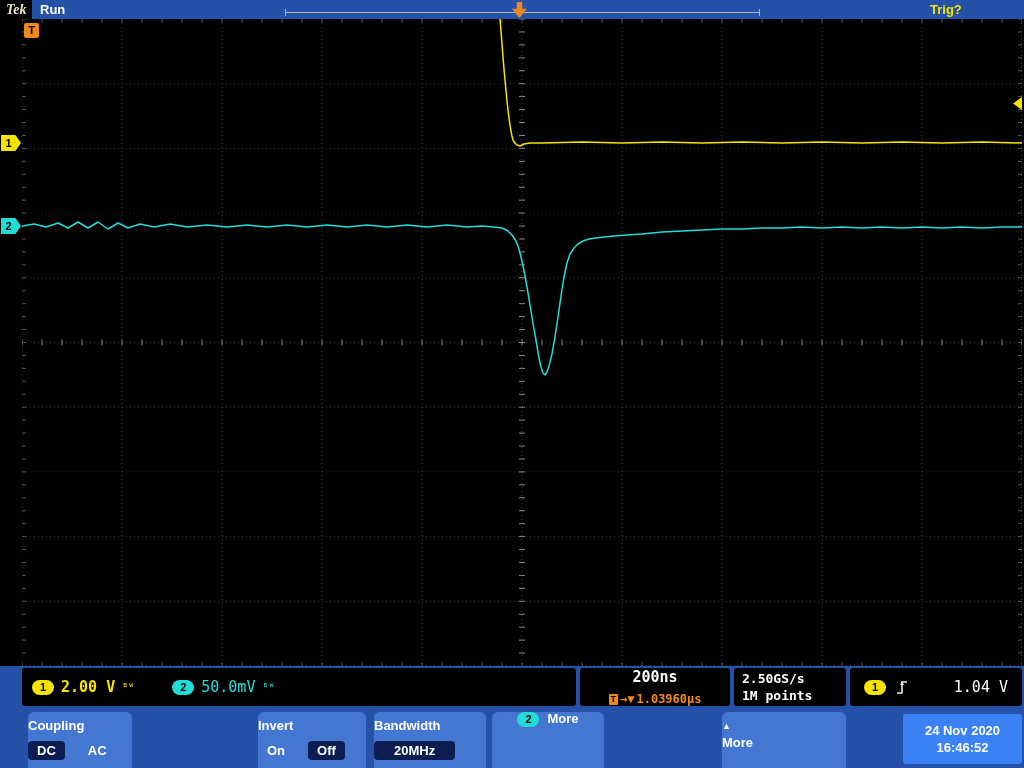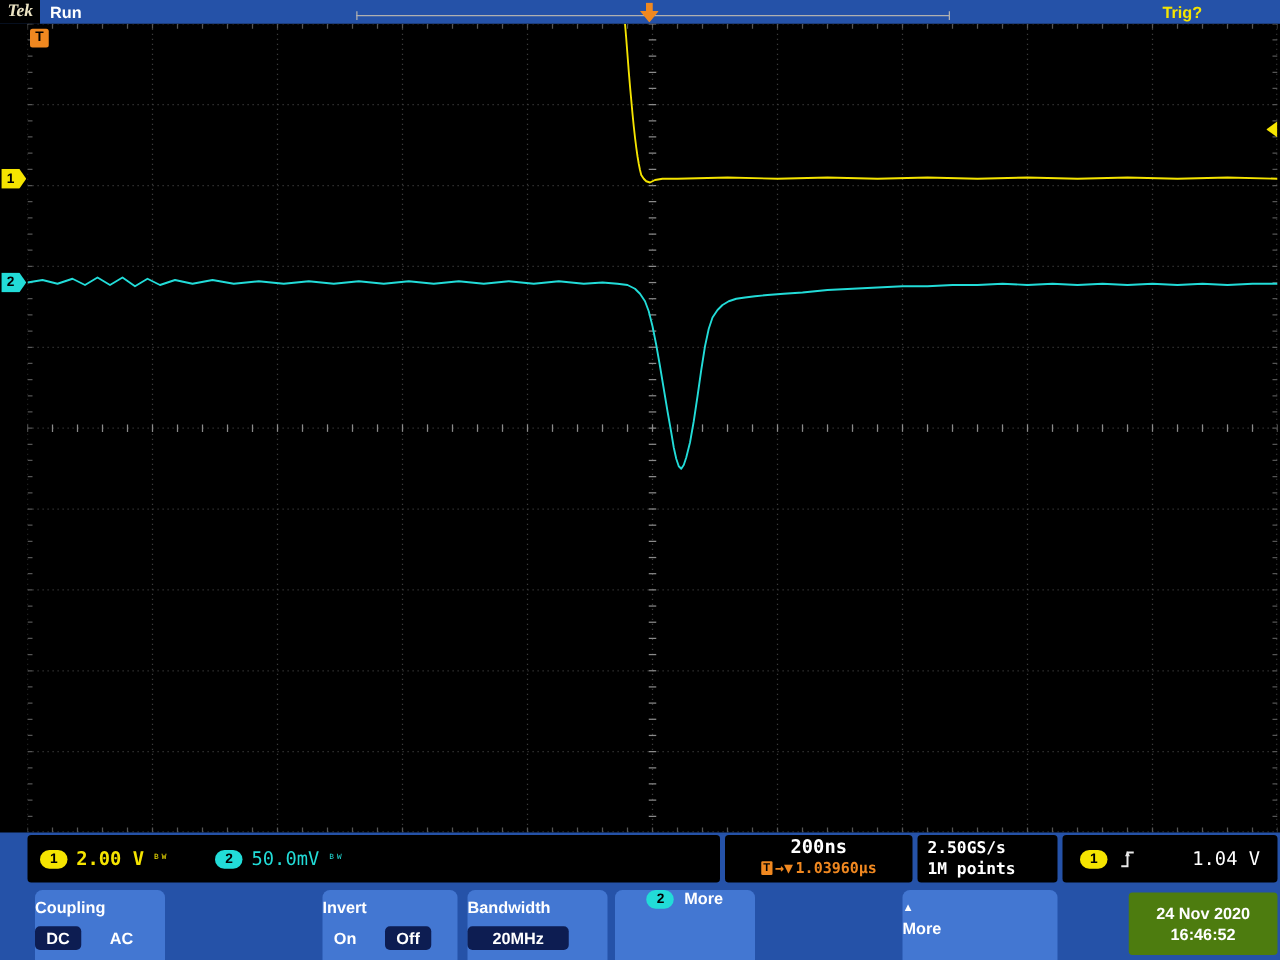--- a/index.html
+++ b/index.html
@@ -26,21 +26,21 @@
             clip-path:polygon(0 0,72% 0,100% 50%,72% 100%,0 100%);padding-right:5px}
   .flag-trig{left:24px;top:23px;width:15px;height:15px;background:#f08820;border-radius:2px;
              font:bold 11px/15px "Liberation Sans",sans-serif}
   .trig-level-arrow{position:absolute;left:1013px;top:97px;width:9px;height:13px;background:#f5e400;
                     clip-path:polygon(100% 0,0 50%,100% 100%)}
   
   .readout-bar{position:absolute;left:0;top:666px;width:1024px;height:42px;background:#2552a8}
   .rbox{position:absolute;top:2px;height:38px;background:#000;border-radius:3px;display:flex;
         align-items:center;color:#fff;font-family:"DejaVu Sans Mono",monospace}
   .rbox-scales{left:22px;width:554px;padding-left:10px;gap:7px}
-  .rbox-time{left:580px;width:150px;flex-direction:column;justify-content:flex-start;gap:1px}
+  .rbox-time{left:580px;width:150px;flex-direction:column;justify-content:space-between;gap:1px}
   .rbox-rate{left:734px;width:112px;flex-direction:column;align-items:flex-start;justify-content:center;
              padding-left:8px;gap:2px;font-size:13px;font-weight:bold}
   .rbox-trig{left:850px;width:172px;padding:0 14px;gap:10px}
   .badge{display:inline-block;min-width:22px;height:15px;border-radius:8px;color:#000;
          font:bold 11px/15px "Liberation Sans",sans-serif;text-align:center;padding:0 4px}
   .badge-ch1{background:#f5e400}
   .badge-ch2{background:#22dcd8}
   .scale-ch1{color:#f5e400;font-weight:bold;font-size:15px}
   .scale-ch2{color:#22dcd8;font-weight:normal;font-size:15px}
   .bw-ch1{color:#f5e400;font-size:10px}
@@ -57,21 +57,21 @@
         display:flex;flex-direction:column;align-items:flex-start;color:#fff}
   .mbtn-label{font:bold 13px/1 "Liberation Sans",sans-serif;margin-top:7px}
   .opts{display:flex;gap:14px;align-items:center;margin-top:auto;margin-bottom:8px;
         font:bold 13px/1 "Liberation Sans",sans-serif}
   .chip{padding:3px 9px;border-radius:4px}
   .sel{background:#0d1d52}
   .mbtn-row{flex-direction:row;justify-content:center;gap:8px;
             font:bold 13px/1 "Liberation Sans",sans-serif}
   .more-arrow{font-size:9px;margin-top:9px}
   .more-label{font:bold 13px/1 "Liberation Sans",sans-serif;margin-top:5px}
-  .dtbox{position:absolute;left:903px;top:6px;width:119px;height:50px;background:#4d7c0f;
+  .dtbox{position:absolute;left:903px;top:6px;width:119px;height:50px;background:#3b82f6;
          border-radius:3px;display:flex;flex-direction:column;align-items:center;justify-content:center;
          color:#fff;font:bold 13px/17px "Liberation Sans",sans-serif}
 </style>
 </head>
 <body>
 
 <div class="scope">
 
   <div class="topbar">
     <span class="tek-logo">Tek</span>

